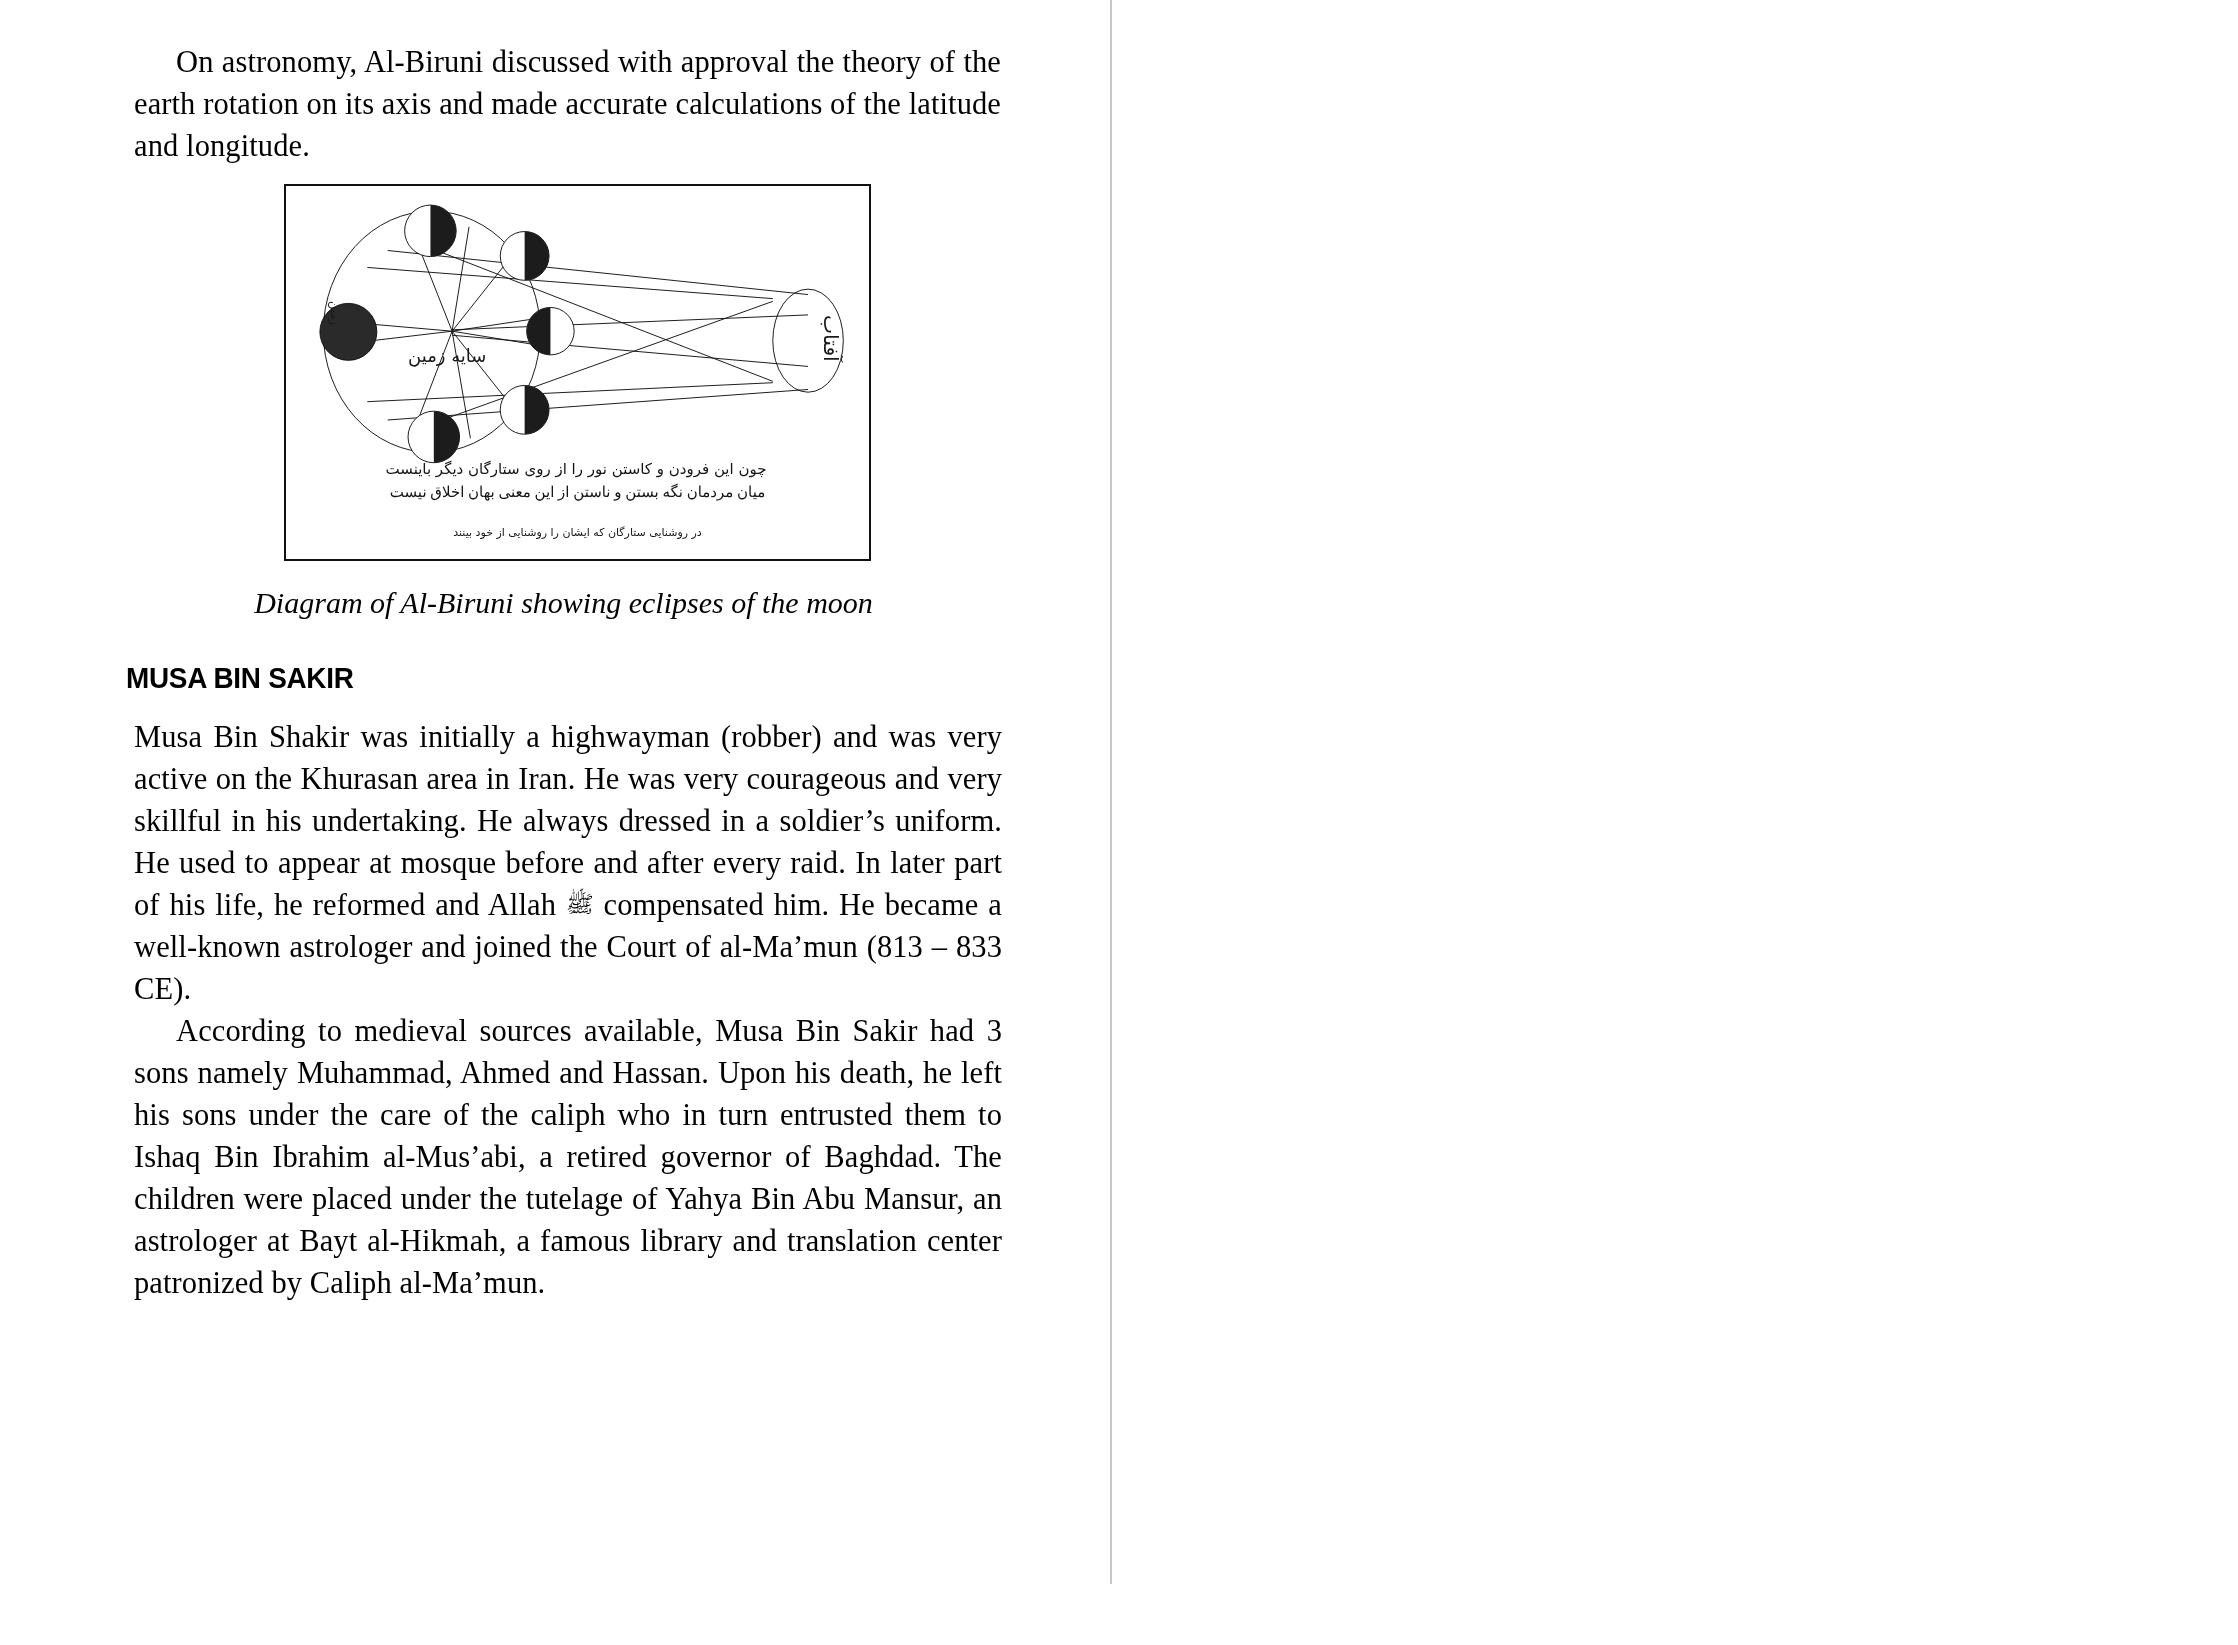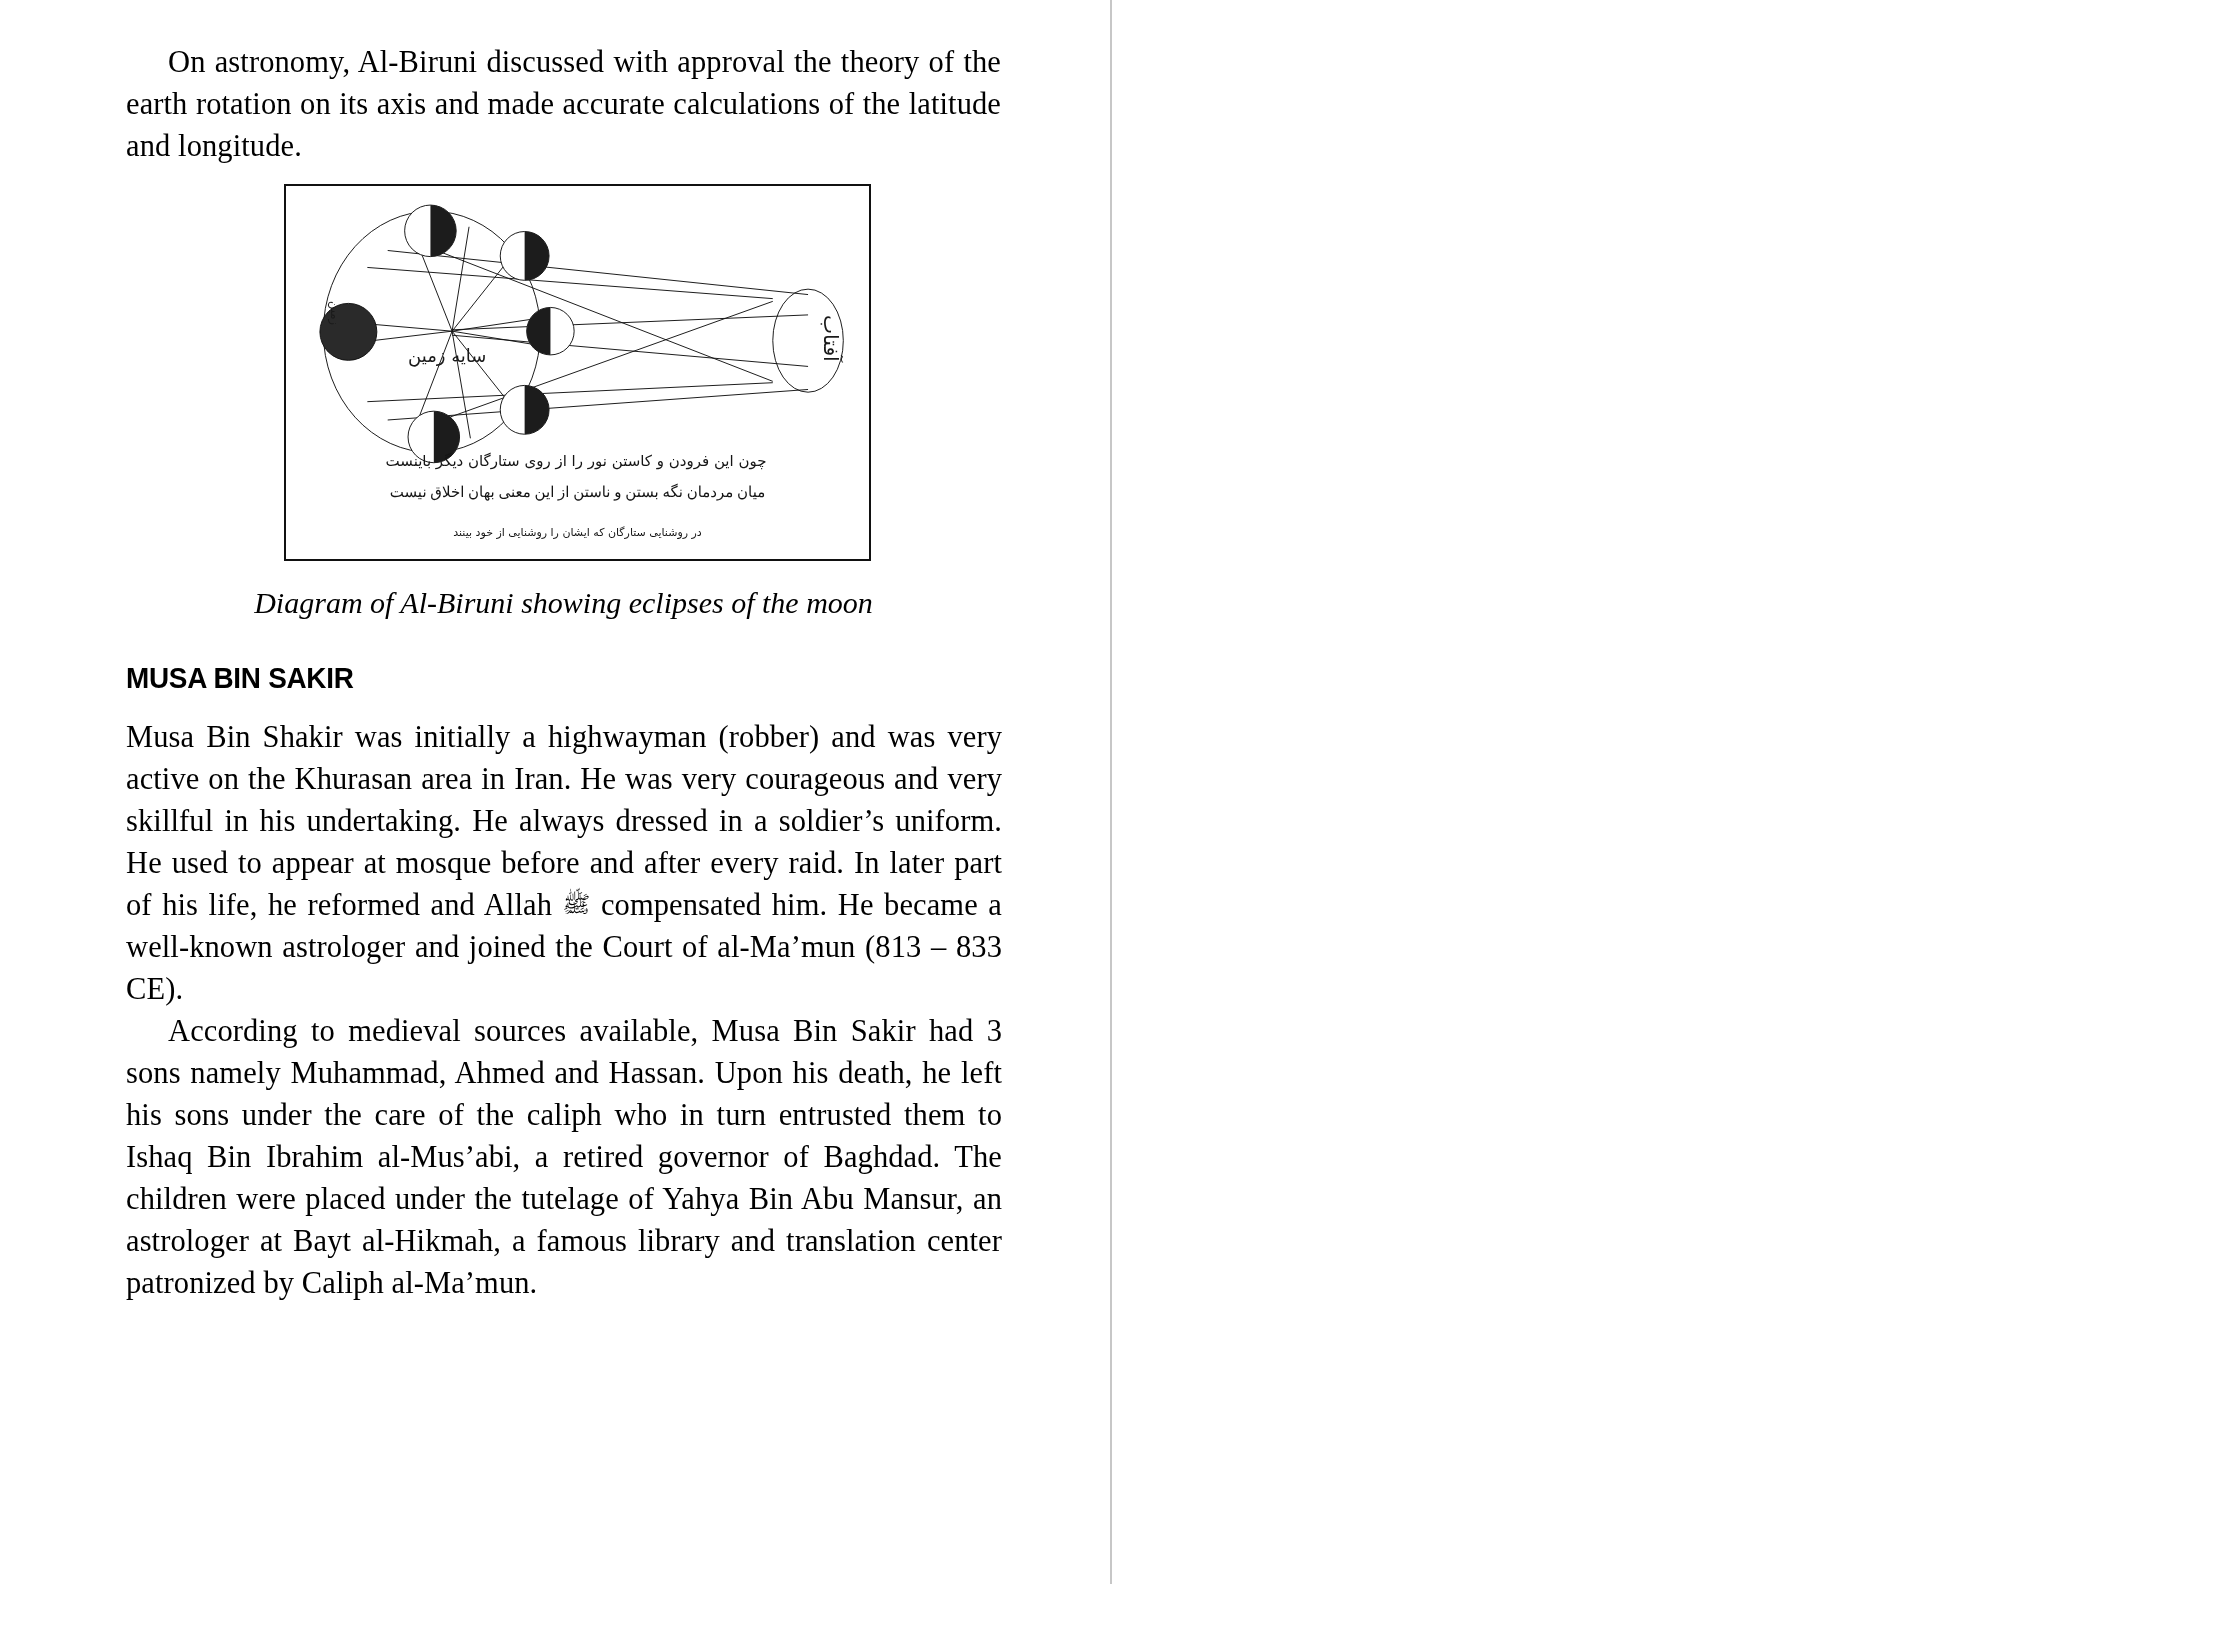--- a/index.html
+++ b/index.html
@@ -19,21 +19,21 @@
   .gutter{
     position:absolute;left:1110px;top:0;width:2px;height:1584px;
     background:#bdbdbd;opacity:.85;
   }
 
   
   .col{
     position:absolute;left:126px;top:41px;width:875px;
   }
   p.body{
-    margin:0 0 0 0;
+    margin:0 0 0 8px;
     font-size:30.5px;
     line-height:42px;
     text-align:justify;
     text-justify:inter-word;
     letter-spacing:0.1px;
   }
   p.indent{text-indent:42px;}
   .allah-glyph{
     display:inline-block;
     font-size:23px;
@@ -156,21 +156,21 @@
             <path d="M218 332 a38 38 0 0 1 0 76 Z" fill="#1c1c1c"></path>
           </g>
         </svg>
 
         
         <div class="scr-txt" style="right:26px;top:129px;font-size:20.3px;writing-mode:vertical-rl;">آفتاب</div>
         <div class="scr-txt" style="left:122px;top:159px;font-size:18px;">سایه زمین</div>
         <div class="scr-txt" style="left:42px;top:115px;font-size:11.5px;writing-mode:vertical-rl;">زمین</div>
 
         
-        <div class="persian" style="position:absolute;left:68px;right:71px;top:266px;font-size:15px;text-align:center;">چون این فرودن و کاستن نور را از روی ستارگان دیگر باینست</div>
+        <div class="persian" style="position:absolute;left:68px;right:71px;top:274px;font-size:15px;text-align:center;">چون این فرودن و کاستن نور را از روی ستارگان دیگر باینست</div>
         <div class="persian" style="position:absolute;left:71px;right:71px;top:297px;font-size:15px;text-align:center;font-family:Liberation Serif, serif;">میان مردمان نگه بستن و ناستن از این معنی بهان اخلاق نیست</div>
         <div class="persian" style="position:absolute;left:71px;right:71px;top:340px;font-size:11px;text-align:center;">در روشنایی ستارگان که ایشان را روشنایی از خود بینند</div>
       </div>
     </div>
 
     <div class="fig-caption" id="cap-left">Diagram of Al-Biruni showing eclipses of the moon</div>
 
     <h2 class="section">MUSA BIN SAKIR</h2>
 
     <div style="position:absolute;left:126px;top:716px;width:876px;">

